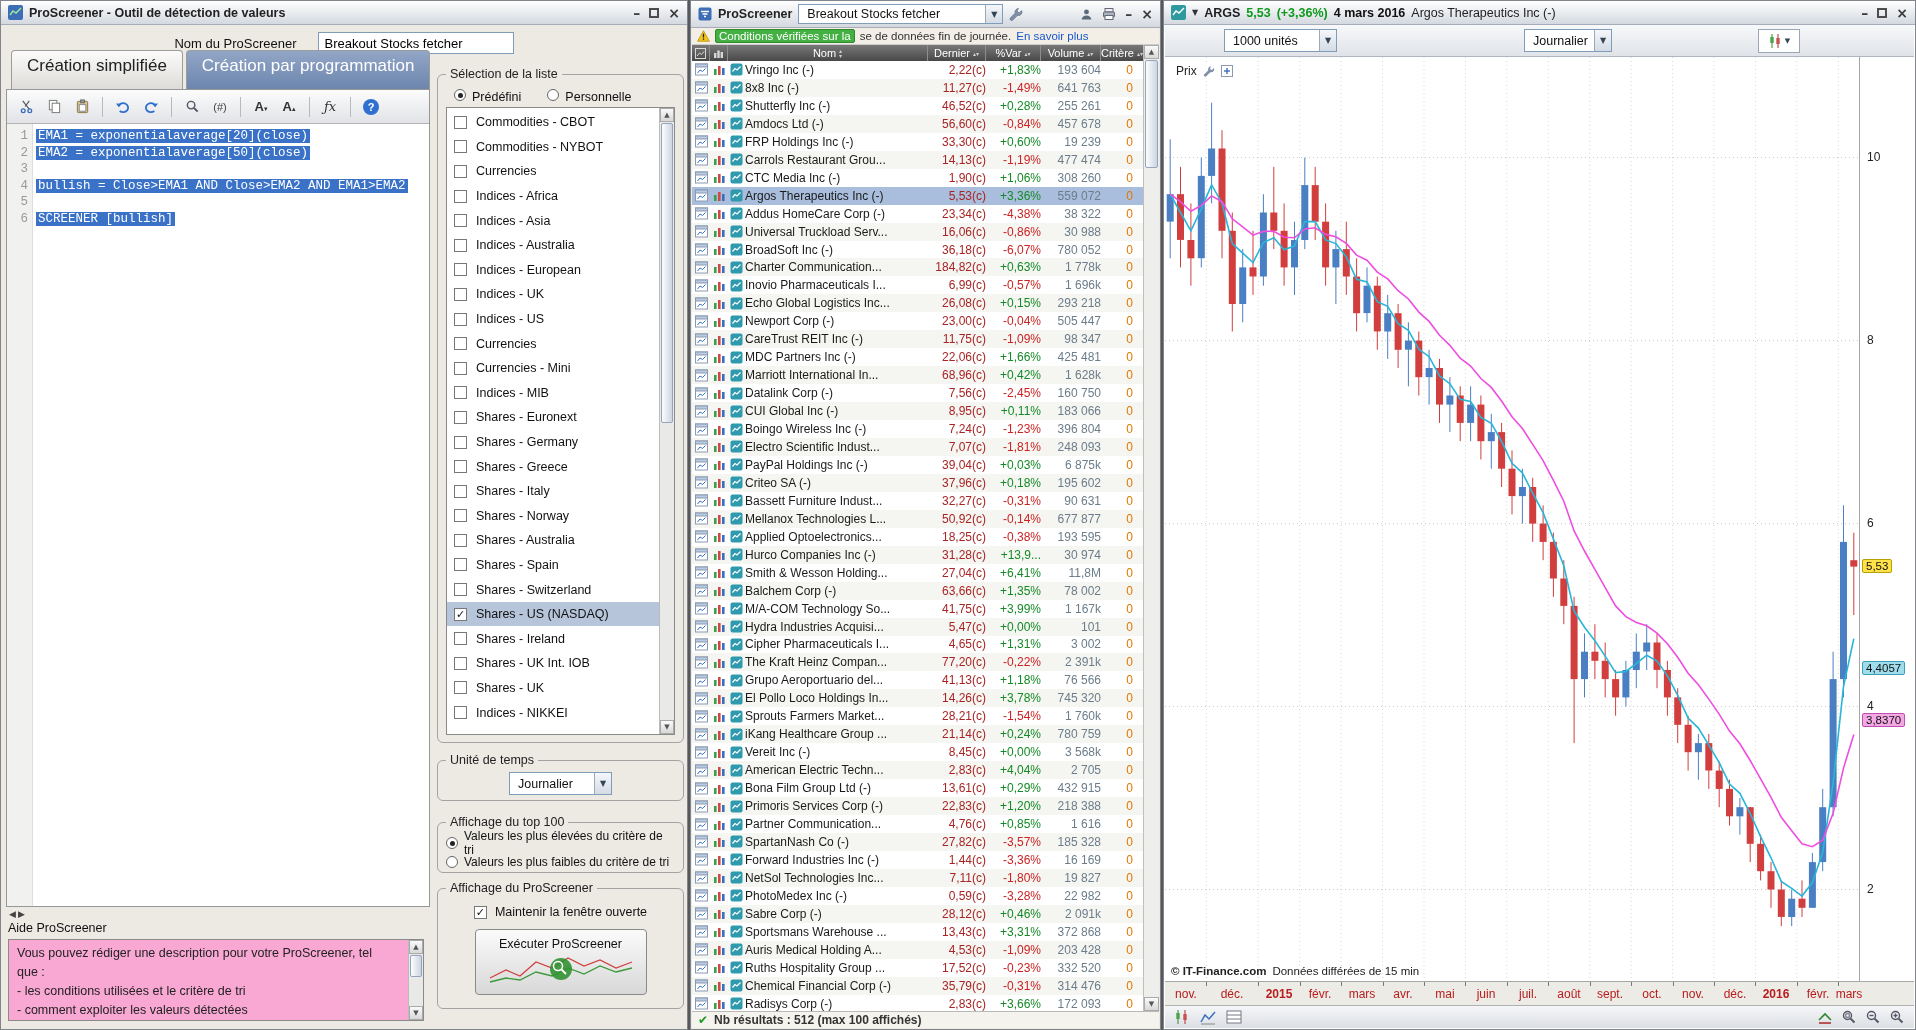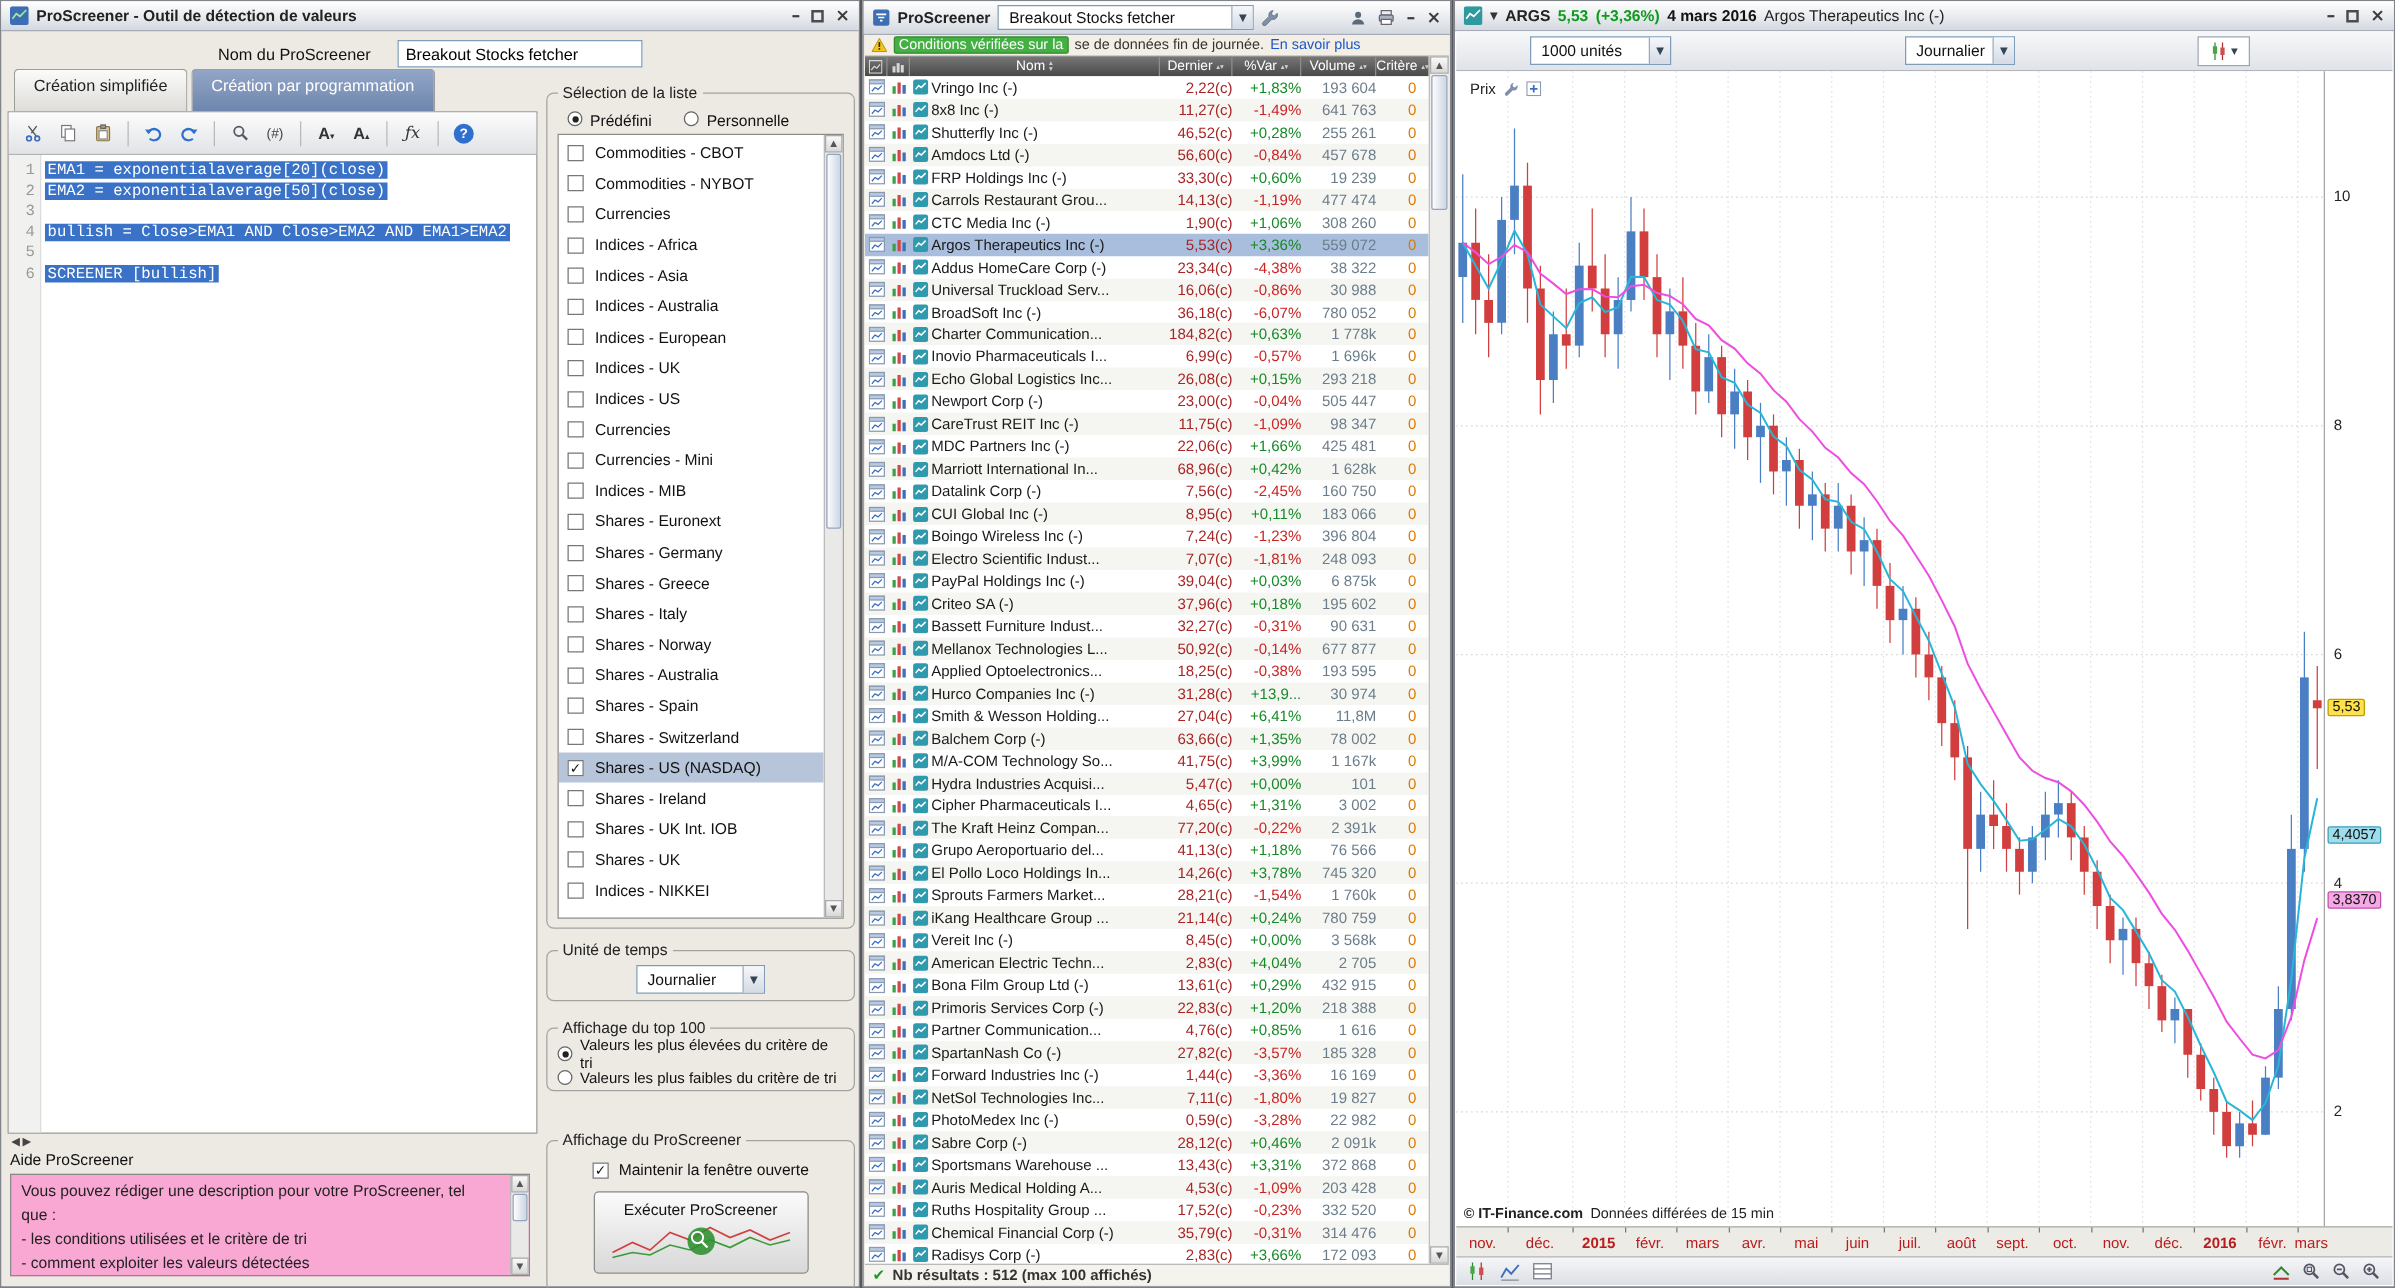--- a/index.html
+++ b/index.html
@@ -10,21 +10,21 @@
   
   .tbar{height:24px;display:flex;align-items:center;gap:6px;padding:0 7px;background:linear-gradient(#ffffff,#d4d9e0);border-bottom:1px solid #a6adb8;font-weight:bold;font-size:12.5px;color:#222;white-space:nowrap}
   .wctl{margin-left:auto;display:flex;align-items:center;gap:9px}
   .wbtn{font-weight:bold;color:#3c3c3c;font-size:14px;line-height:1;cursor:default}
   .maxbox{width:10px;height:10px;border:2px solid #4c4c4c;display:inline-block}
   
   #win-editor{left:0;width:688px}
   .name-row{position:absolute;top:26px;left:0;right:0;height:32px;display:flex;align-items:center;justify-content:center;gap:21px;font-size:13px;color:#111}
   .name-row input{width:196px;height:22px;border:1px solid #7f9db9;padding:2px 6px;font-size:13px;font-family:"Liberation Sans",sans-serif;background:#fff}
   .tabs{position:absolute;top:62px;left:10px;display:flex;gap:3px;height:26px;align-items:flex-end}
-  .tab{padding:5px 15px 13px;font-size:13px;color:#222;background:linear-gradient(#fbfbfa,#dddcd8);border:1px solid #9c9c9c;border-bottom:none;border-radius:4px 4px 0 0}
+  .tab{padding:5px 15px 13px;font-size:17px;color:#222;background:linear-gradient(#fbfbfa,#dddcd8);border:1px solid #9c9c9c;border-bottom:none;border-radius:4px 4px 0 0}
   .tab.active{background:linear-gradient(#92a6c6,#6d86ae);color:#fff}
   .code-panel{position:absolute;left:5px;top:88px;width:424px;height:818px;border:1px solid #979797;background:#fff;display:flex;flex-direction:column}
   .code-toolbar{height:34px;background:linear-gradient(#fcfcfc,#e1e3e7);border-bottom:1px solid #b3b3b3;display:flex;align-items:center;padding:0 6px;gap:2px}
   .icon-btn{width:26px;height:26px;display:flex;align-items:center;justify-content:center;border:1px solid transparent;border-radius:3px}
   .tsep{width:1px;height:20px;background:#b9b9b9;margin:0 5px}
   .af{font-size:13px;color:#333;font-weight:bold}
   .help-badge{width:16px;height:16px;border-radius:50%;background:#2f6fd0;color:#fff;font-size:11px;font-weight:bold;display:flex;align-items:center;justify-content:center}
   .code-body{flex:1;display:flex;font-family:"Liberation Mono",monospace;font-size:12.5px;overflow:hidden}
   .gutter{width:26px;background:#f1f1f0;border-right:1px solid #ddd;color:#999;text-align:right;padding:4px 4px 0 0;line-height:16.5px}
   .code-lines{flex:1;padding:4px 0 0 3px}
@@ -338,21 +338,21 @@
       </fieldset>
 
       <fieldset class="fs-tf" style="height:48px;margin-bottom:14px">
         <legend>Unité de temps</legend>
         <span class="combo" style="display:flex;width:103px;margin:1px auto 0">
           <span>Journalier</span>
           <span class="dd g">▼</span>
         </span>
       </fieldset>
 
-      <fieldset style="height:58px;margin-bottom:32px">
+      <fieldset style="height:58px;margin-bottom:8px">
         <legend>Affichage du top 100</legend>
         <div class="radio-line">
             <span class="radio on"></span>
             <span class="rlab">Valeurs les plus élevées du critère de tri</span>
           </div>
         <div class="radio-line">
             <span class="radio"></span>
             <span class="rlab">Valeurs les plus faibles du critère de tri</span>
           </div>
       </fieldset>

